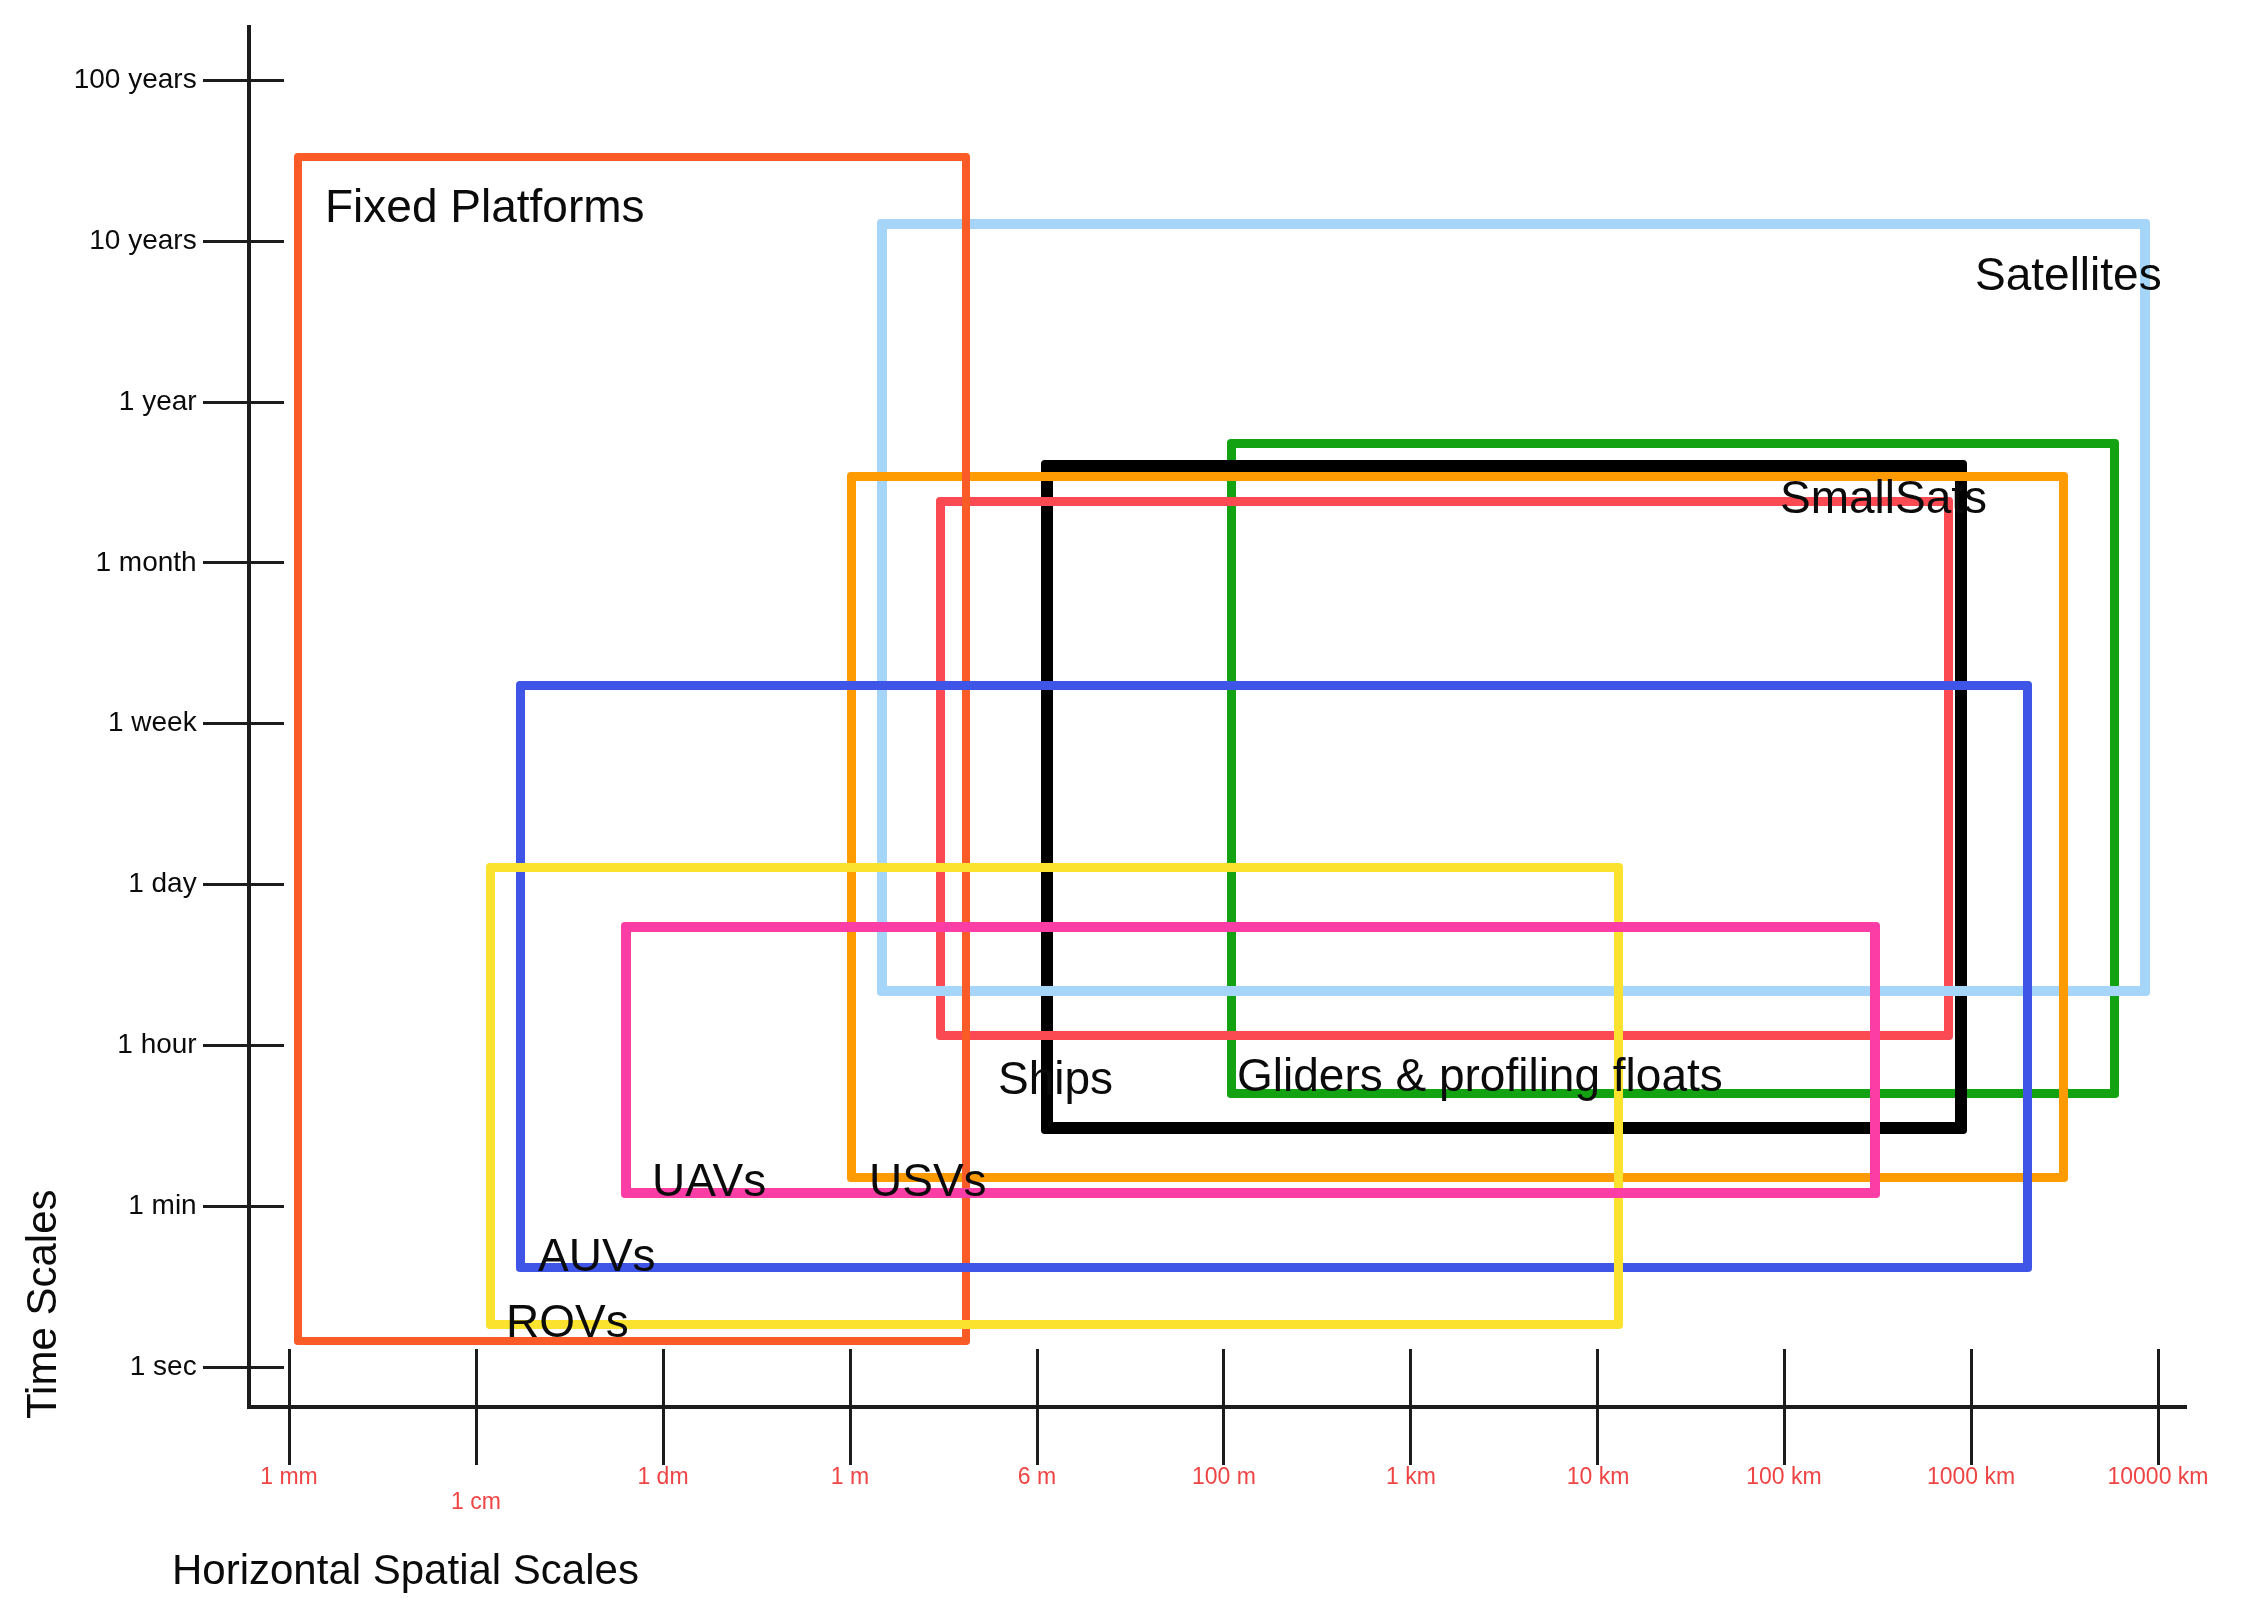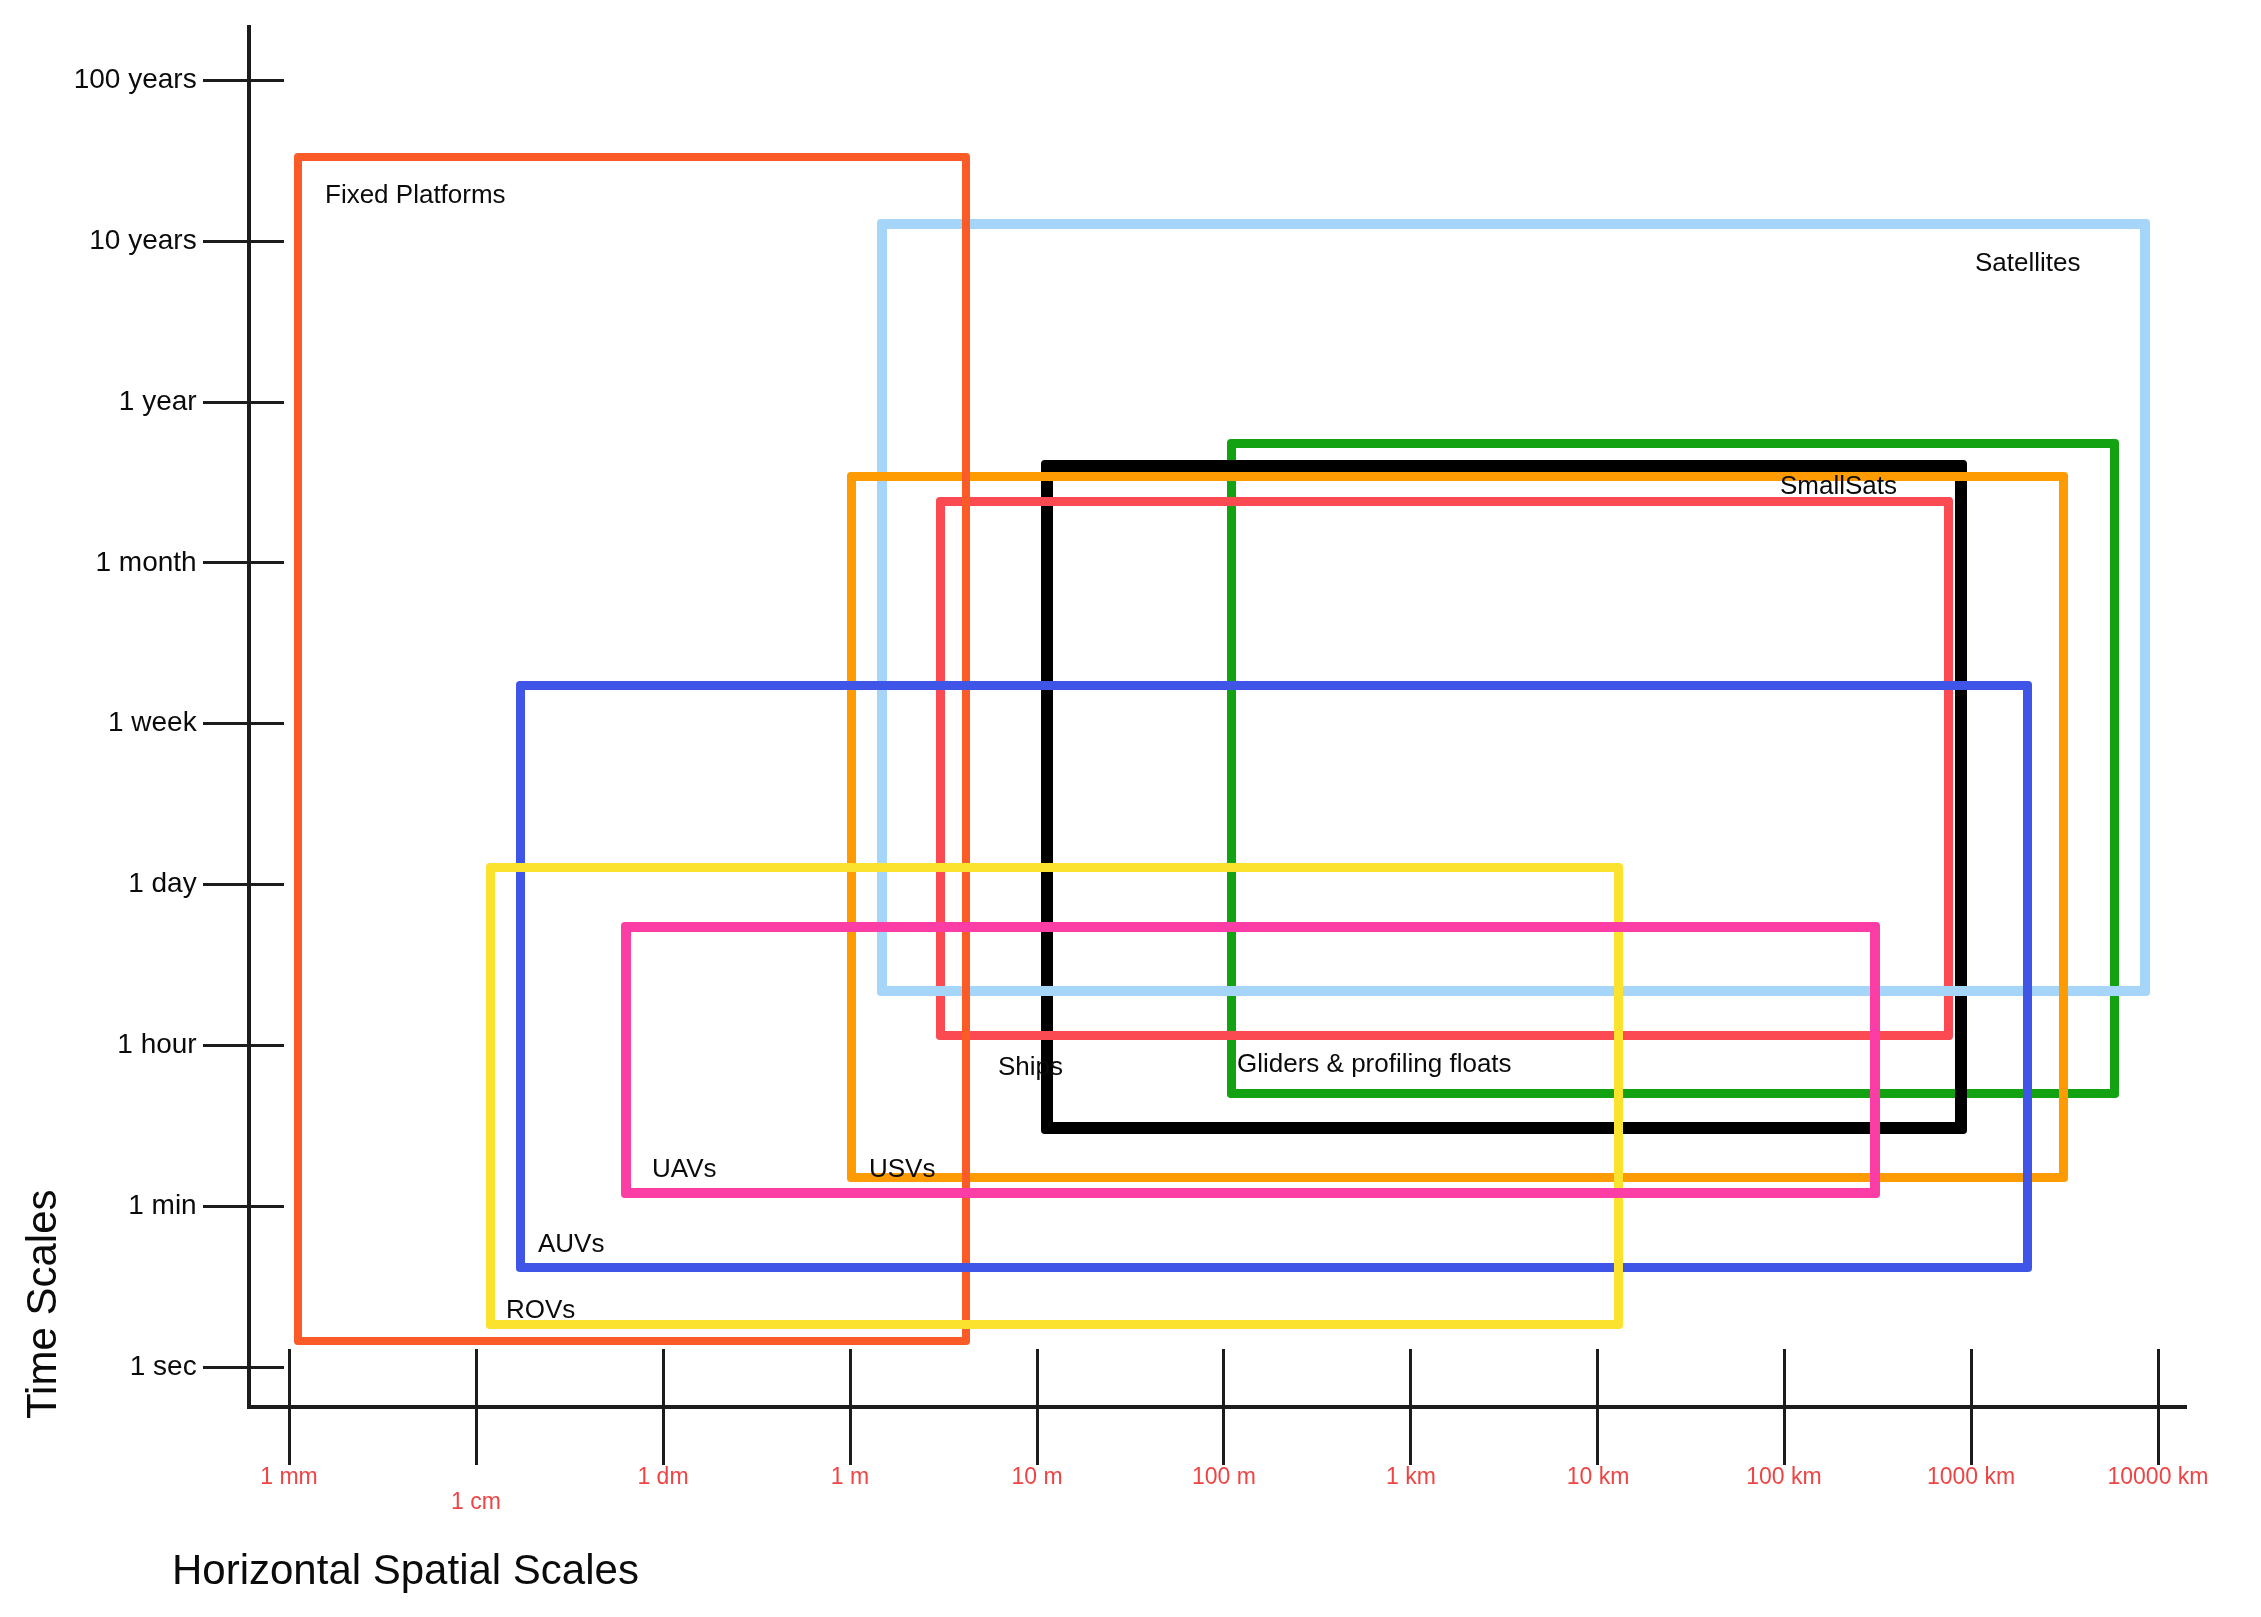--- a/index.html
+++ b/index.html
@@ -4,21 +4,21 @@
 <style>
   html,body{margin:0;padding:0;background:#ffffff;}
   body{font-family:"Liberation Sans", sans-serif; color:#111;}
   #stage{position:relative;width:2261px;height:1617px;background:#ffffff;overflow:hidden;}
   .axis-line{position:absolute;background:#1c1c1c;}
   .tick-line{position:absolute;background:#1c1c1c;}
   .ytick-label{position:absolute;width:184px;text-align:right;font-size:28px;transform:translateY(-54%);white-space:nowrap;color:#0b0b0b;}
   .xtick-label{position:absolute;font-size:23px;transform:translateX(-50%);white-space:nowrap;color:#ef4444;text-align:right;}
   .axis-title{position:absolute;font-size:42px;color:#0b0b0b;white-space:nowrap;}
   .rect{position:absolute;border-style:solid;background:transparent;box-sizing:border-box;border-radius:3.8px;}
-  .plabel{position:absolute;font-size:26px;color:#0b0b0b;white-space:nowrap;z-index:30;}
+  .plabel{position:absolute;font-size:46px;color:#0b0b0b;white-space:nowrap;z-index:30;}
   #ytitle{transform-origin:0 0;transform:rotate(-90deg);}
 </style>
 </head>
 <body>
 
 <div id="stage">
 
   <div class="axis-line" style="left:247px;top:25.4px;width:3.8px;height:1383px;"></div>
   <div class="axis-line" style="left:247px;top:1405px;width:1940px;height:3.8px;"></div>
 
@@ -51,21 +51,21 @@
   <div class="tick-line" style="left:1409px;top:1349px;width:3.2px;height:116px;"></div>
   <div class="tick-line" style="left:1596px;top:1349px;width:3.2px;height:116px;"></div>
   <div class="tick-line" style="left:1783px;top:1349px;width:3.2px;height:116px;"></div>
   <div class="tick-line" style="left:1970px;top:1349px;width:3.2px;height:116px;"></div>
   <div class="tick-line" style="left:2157px;top:1349px;width:3.2px;height:116px;"></div>
 
   <div class="xtick-label" style="left:289px;top:1463px;">1 mm</div>
   <div class="xtick-label" style="left:476px;top:1463px;margin-top:25px;">1 cm</div>
   <div class="xtick-label" style="left:663px;top:1463px;">1 dm</div>
   <div class="xtick-label" style="left:850px;top:1463px;">1 m</div>
-  <div class="xtick-label" style="left:1037px;top:1463px;">10 m</div>
+  <div class="xtick-label" style="left:1037px;top:1463px;">6 m</div>
   <div class="xtick-label" style="left:1224px;top:1463px;">100 m</div>
   <div class="xtick-label" style="left:1411px;top:1463px;">1 km</div>
   <div class="xtick-label" style="left:1598px;top:1463px;">10 km</div>
   <div class="xtick-label" style="left:1784px;top:1463px;">100 km</div>
   <div class="xtick-label" style="left:1971px;top:1463px;">1000 km</div>
   <div class="xtick-label" style="left:2158px;top:1463px;">10000 km</div>
 
   <div id="ytitle" class="axis-title" style="left:18px;top:1419px;">Time Scales</div>
   <div class="axis-title" style="left:172px;top:1546px;">Horizontal Spatial Scales</div>
 

